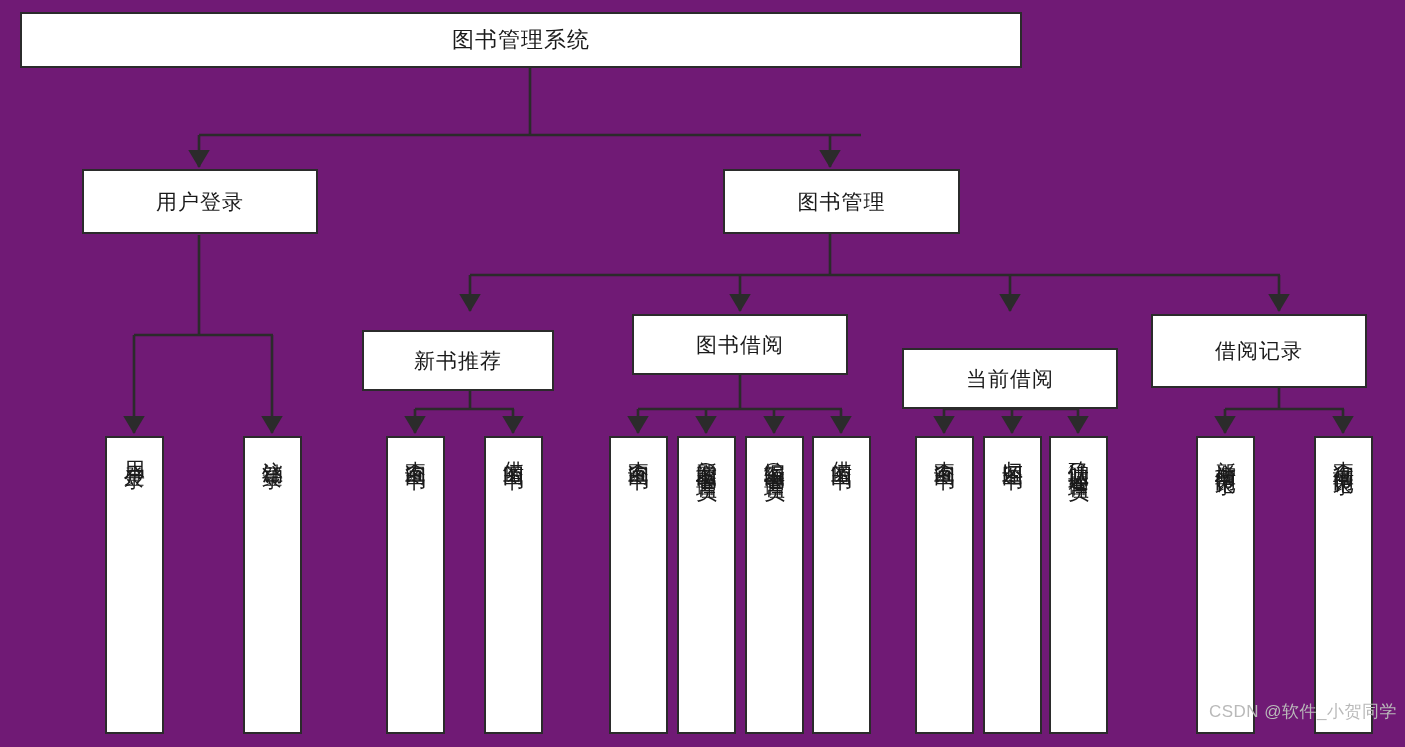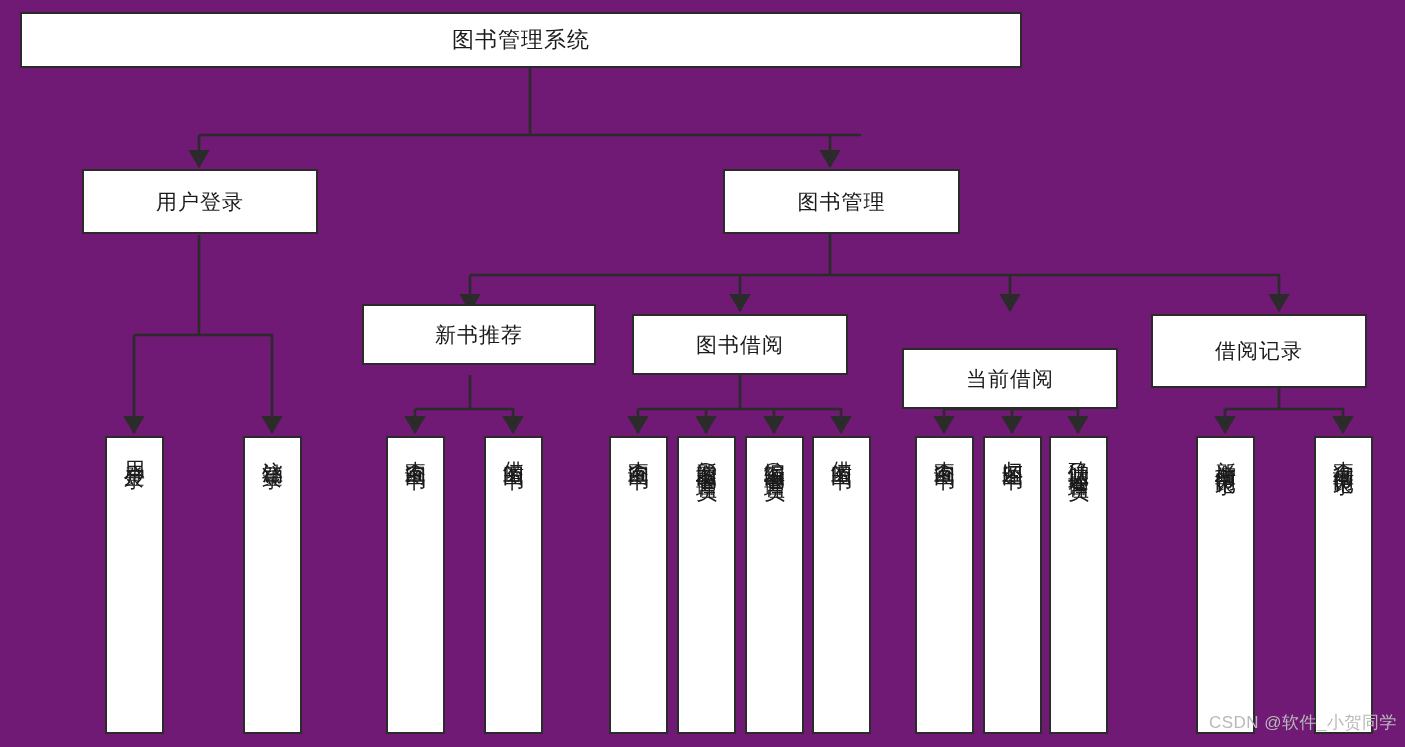--- a/index.html
+++ b/index.html
@@ -50,21 +50,21 @@
     text-orientation: upright;
     font-size: 21px;
     letter-spacing: 3px;
     line-height: 1.05;
     white-space: nowrap;
   }
   .node-root .label { font-size: 22px; }
   .watermark {
     position: absolute;
     right: 8px;
-    bottom: 13px;
+    bottom: 24px;
     font-size: 17px;
     color: #b9b9b9;
     white-space: nowrap;
     letter-spacing: 0.5px;
   }
 </style>
 </head>
 <body>
 
 <div id="canvas">
@@ -123,21 +123,21 @@
     <span class="label">图书管理系统</span>
   </div>
 
   <div class="node node-h" style="left:82px; top:169px; width:236px; height:65px;">
     <span class="label">用户登录</span>
   </div>
   <div class="node node-h" style="left:711px; top:169px; width:237px; height:65px;margin-left:12px;">
     <span class="label">图书管理</span>
   </div>
 
-  <div class="node node-h" style="left:362px; top:304px; width:234px; height:61px;align-items:center;">
+  <div class="node node-h" style="left:362px; top:330px; width:192px; height:61px;align-items:center;">
     <span class="label">新书推荐</span>
   </div>
   <div class="node node-h" style="left:632px; top:314px; width:216px; height:61px;align-items:center;">
     <span class="label">图书借阅</span>
   </div>
   <div class="node node-h" style="left:902px; top:314px; width:216px; height:61px;margin-top:34px;">
     <span class="label">当前借阅</span>
   </div>
   <div class="node node-h" style="left:1151px; top:314px; width:216px; height:74px;">
     <span class="label">借阅记录</span>

